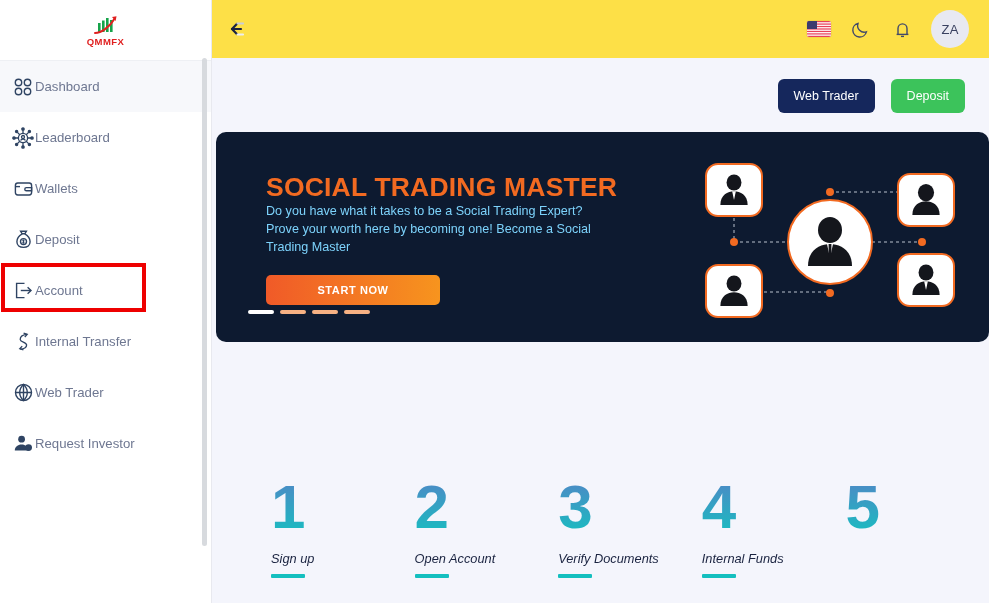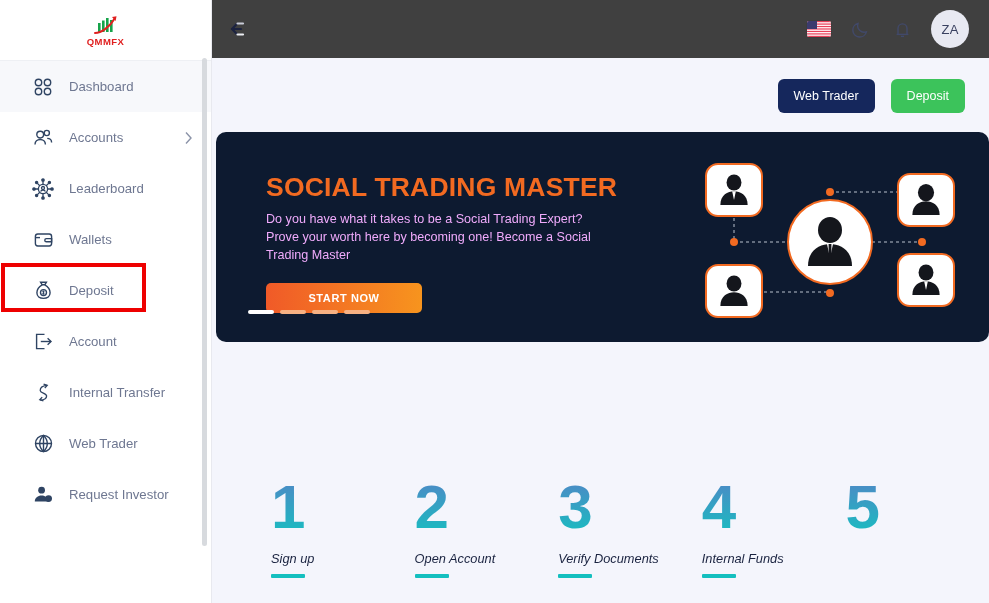--- a/index.html
+++ b/index.html
@@ -32,22 +32,21 @@
   .logo-mark { position: relative; width: 40px; height: 22px; }
   .logo-name {
     font-size: 9.5px; font-weight: bold; color: #e02020;
     letter-spacing: .4px; margin-top: 1px;
   }
 
   .nav { padding-top: 0px; }
   .nav-item {
     height: 51px;
     display: flex; align-items: center;
-    padding-left: 31px;
-    gap: 14px;
+    padding-left: 11px;
     color: #6e7791;
     font-size: 13.2px;
     position: relative;
     cursor: pointer;
   }
   .nav-item.active { background: #f7f8fb; }
   .nav-ico {
     width: 24px; height: 24px;
     flex: 0 0 24px;
     display: flex; align-items: center; justify-content: center;
@@ -76,21 +75,21 @@
     position: absolute;
     left: 1px; top: 263px; width: 145px; height: 49px;
     border: 4px solid #ee0000;
     pointer-events: none;
     z-index: 40;
   }
 
   
   #main { flex: 1; height: 603px; position: relative; background: #f4f5fc; overflow: hidden; }
   #topbar {
-    height: 58px; background: #404040;
+    height: 58px; background: #fde047;
     display: flex; align-items: center; justify-content: space-between;
     padding: 0 20px 0 18px;
   }
   .collapse-btn { display: flex; align-items: center; cursor: pointer; }
   .topright { display: flex; align-items: center; gap: 16px; }
   .flag {
     width: 24px; height: 16px; border-radius: 2px; overflow: hidden;
     position: relative; display: block;
     box-shadow: 0 0 0 .5px rgba(0,0,0,.08);
   }
@@ -140,26 +139,26 @@
     border-radius: 10px;
     position: relative;
     overflow: hidden;
   }
   .banner-text { position: absolute; left: 50px; top: 40px; width: 430px; }
   .banner-title {
     color: #f26a21; font-size: 26.5px; font-weight: bold;
     letter-spacing: .2px;
   }
   .banner-sub {
-    color: #f0abfc; font-size: 12.6px; line-height: 1.42;
-    margin-top: 8px; max-width: 345px;
+    color: #7dd3fc; font-size: 12.6px; line-height: 1.42;
+    margin-top: 0; max-width: 345px;
   }
   .start-btn {
     margin-top: 18px;
-    width: 156px; height: 30px;
+    width: 174px; height: 30px;
     border: none; border-radius: 5px;
     background: linear-gradient(90deg,#f05a28 0%, #f7941e 100%);
     color: #ffffff; font-size: 11px; font-weight: bold;
     letter-spacing: .6px;
     font-family: "Liberation Sans", sans-serif;
     cursor: pointer;
   }
   .dots {
     position: absolute; left: 32px; bottom: 28px;
     display: flex; align-items: center; gap: 6px;
@@ -226,36 +225,20 @@
           <svg width="20" height="20" viewBox="0 0 20 20" fill="none" stroke="#2f4463" stroke-width="1.4">
             <circle cx="5.5" cy="5.5" r="3.2"></circle>
               <circle cx="14.5" cy="5.5" r="3.2"></circle>
             <circle cx="5.5" cy="14.5" r="3.2"></circle>
               <circle cx="14.5" cy="14.5" r="3.2"></circle>
           </svg>
         </span>
         <span class="nav-label">Dashboard</span>
       </div>
 
-      <div class="nav-item">
-        <span class="nav-ico">
-          <svg width="21" height="21" viewBox="0 0 21 21" fill="none" stroke="#2f4463" stroke-width="1.4">
-            <circle cx="13.8" cy="6" r="2.6"></circle>
-            <circle cx="7.2" cy="7.6" r="3.4"></circle>
-            <path d="M2 17.5c0-3 2.3-5 5.2-5s5.2 2 5.2 5"></path>
-            <path d="M14.2 11.4c2.6 0 4.4 1.7 4.4 4"></path>
-          </svg>
-        </span>
-        <span class="nav-label">Accounts</span>
-        <span class="nav-chevron">
-          <svg width="9" height="14" viewBox="0 0 9 14" fill="none" stroke="#8b93a8" stroke-width="1.4">
-            <path d="M2 1.5 L7 7 L2 12.5"></path>
-          </svg>
-        </span>
-      </div>
 
       <div class="nav-item">
         <span class="nav-ico">
           <svg width="22" height="22" viewBox="0 0 22 22" fill="none" stroke="#2f4463" stroke-width="1.3">
             <circle cx="11" cy="11" r="4.6"></circle>
             <circle cx="11" cy="10" r="1.5"></circle>
             <path d="M8.6 13.6c.5-1.1 1.4-1.6 2.4-1.6s1.9.5 2.4 1.6"></path>
             <path d="M2.5 11h3.5M16 11h3.5M11 2.6v3.5M11 16v3.5M5.4 5.4l2.4 2.4M14.2 14.2l2.4 2.4M16.6 5.4l-2.4 2.4M7.8 14.2l-2.4 2.4"></path>
             <circle cx="2" cy="11" r="1.2" fill="#2f4463"></circle>
               <circle cx="20" cy="11" r="1.2" fill="#2f4463"></circle>

